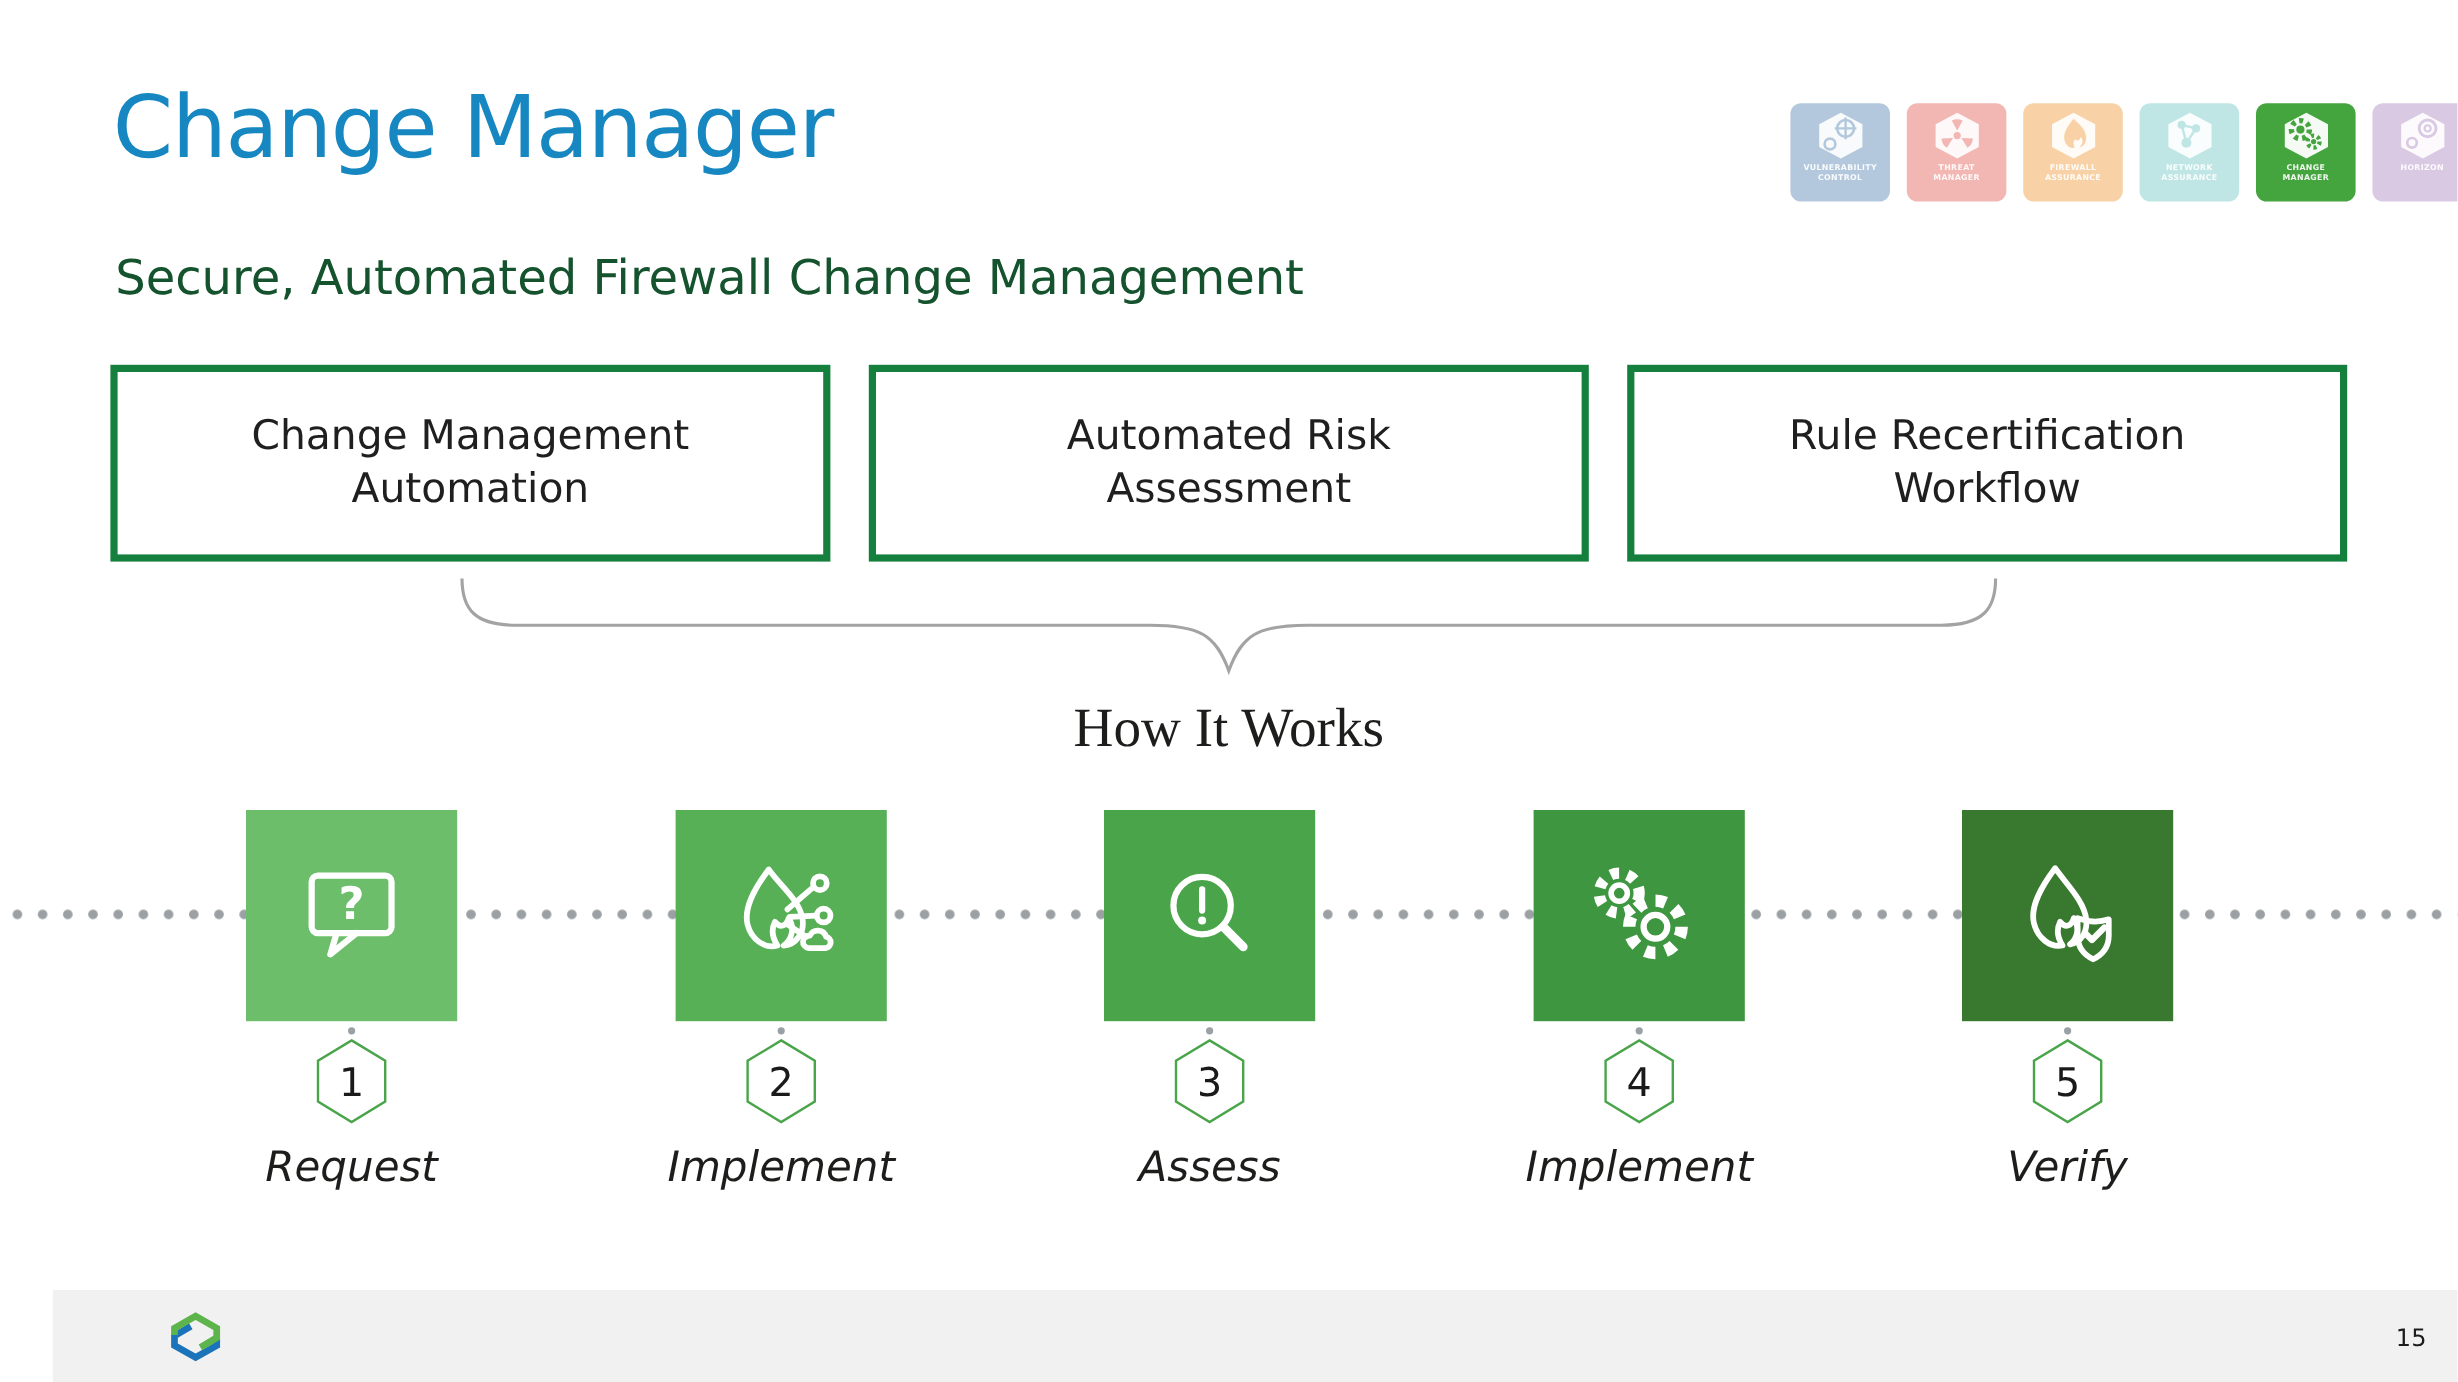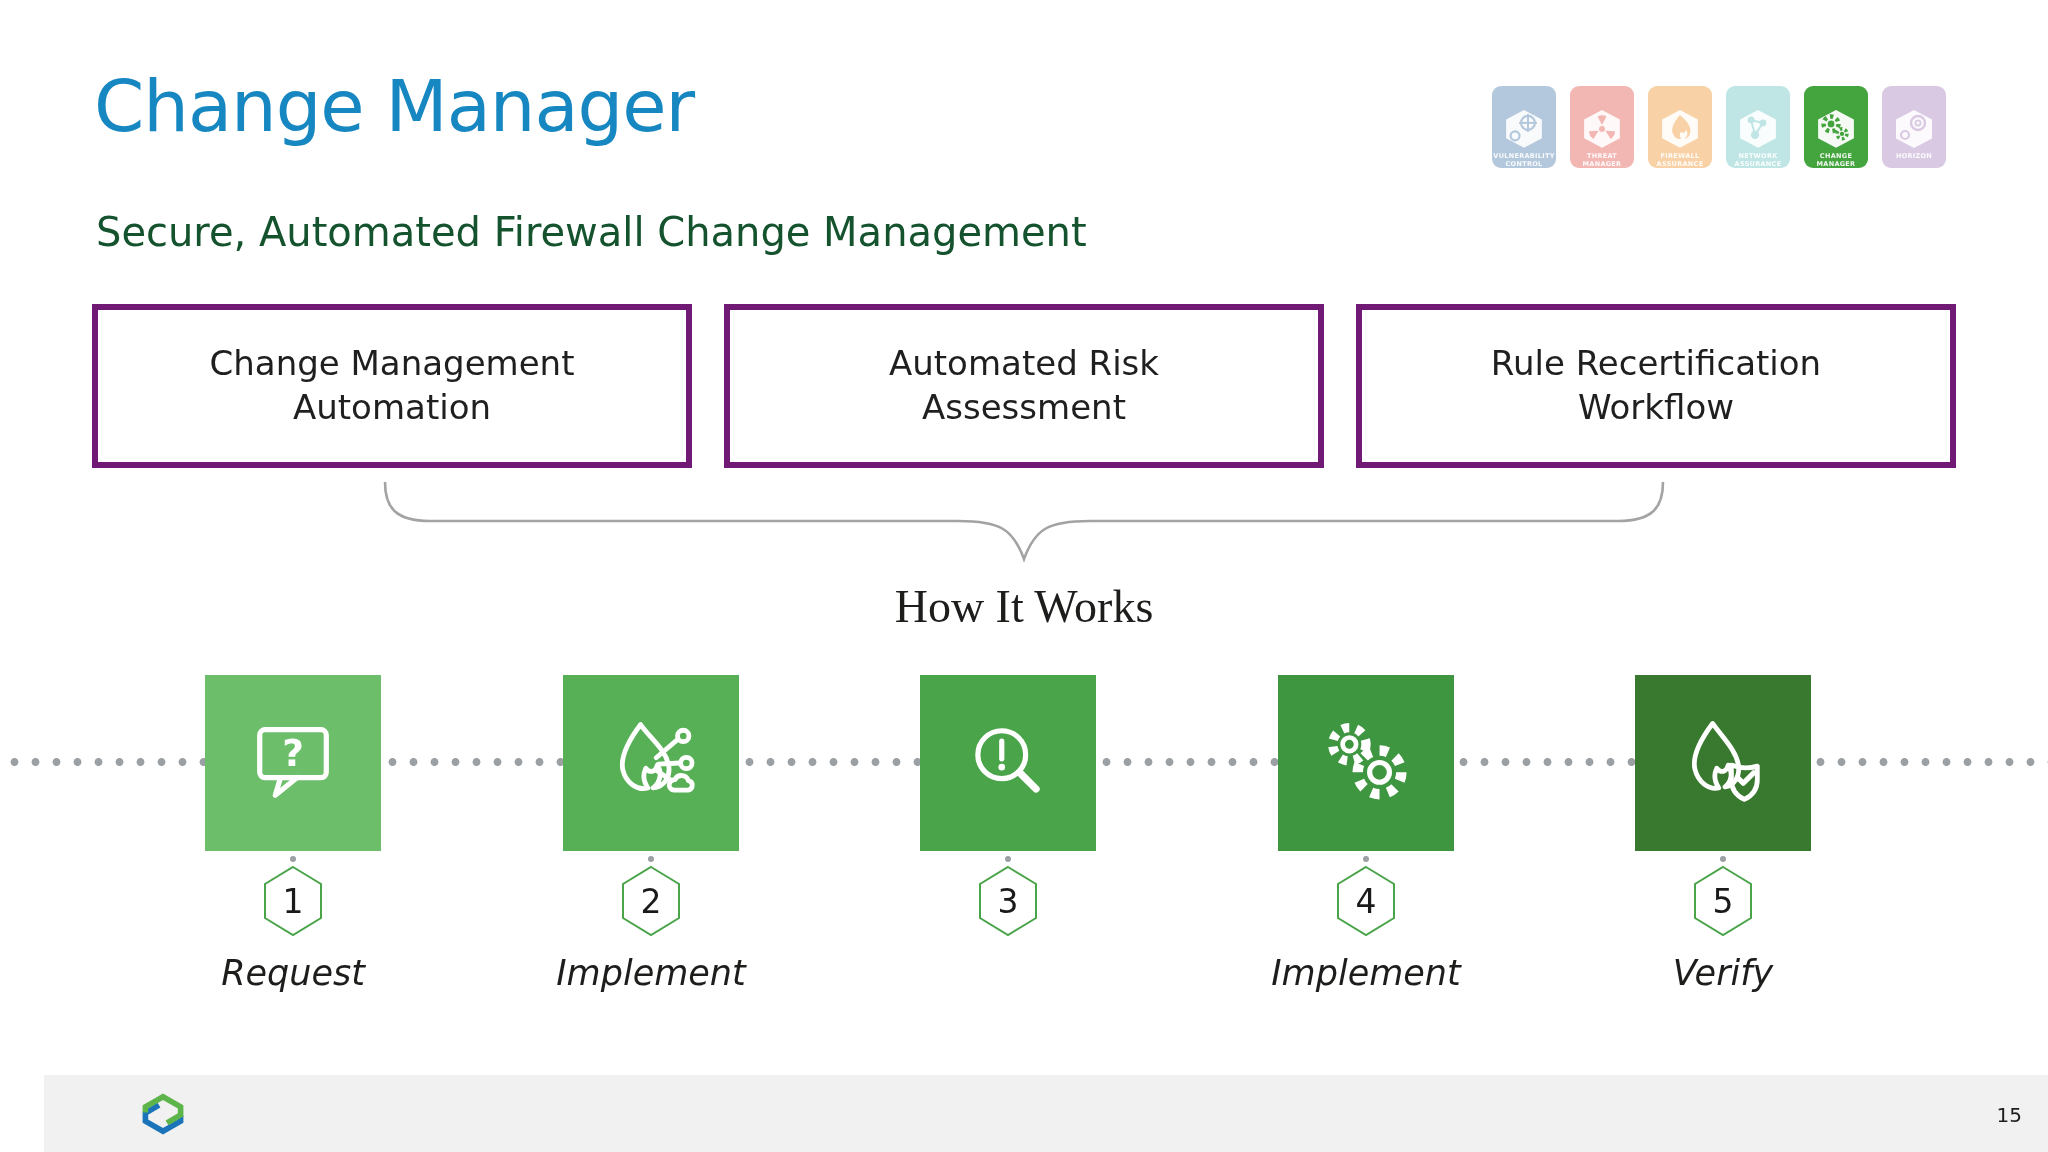--- a/index.html
+++ b/index.html
@@ -4,29 +4,29 @@
 <style>
   html,body{margin:0;padding:0;background:#ffffff;}
   .slide{position:relative;width:2048px;height:1152px;background:#ffffff;overflow:hidden;
          font-family:"DejaVu Sans","Liberation Sans",sans-serif;color:#1d1d1b;}
 
   .title{position:absolute;left:94px;top:70px;font-size:72px;line-height:1;color:#1787c1;letter-spacing:-1px;}
   .subtitle{position:absolute;left:96px;top:208px;font-size:40px;line-height:1.2;color:#14532d;}
 
   
   .suite-nav{position:absolute;left:1492px;top:86px;display:flex;gap:14px;}
-  .suite-tile{width:64px;height:82px;border-radius:9px;box-sizing:border-box;padding-top:23px;
+  .suite-tile{width:83px;height:82px;border-radius:9px;box-sizing:border-box;padding-top:7px;
               display:flex;flex-direction:column;align-items:center;}
   .suite-tile .glyph{width:44px;height:40px;}
   .suite-label{margin-top:3px;font-size:6.5px;font-weight:bold;letter-spacing:.3px;line-height:1.25;
                color:rgba(255,255,255,.92);text-align:center;text-transform:uppercase;}
 
   
   .boxes{position:absolute;left:92px;top:304px;display:flex;gap:32px;}
-  .feature-box{width:600px;height:164px;box-sizing:border-box;border:6px solid #701a75;background:#fff;
+  .feature-box{width:600px;height:164px;box-sizing:border-box;border:6px solid #15803d;background:#fff;
                display:flex;flex-direction:column;align-items:center;justify-content:center;
                font-size:34px;line-height:1.28;color:#1f1f1f;text-align:center;}
 
   .overlay-svg{position:absolute;left:0;top:0;pointer-events:none;}
 
   .hiw-heading{position:absolute;left:0;top:580px;width:2048px;text-align:center;
                font-size:46px;color:#1d1d1b;font-family:Liberation Serif, serif;}
 
   .dotline{position:absolute;left:0;top:757px;width:2048px;height:10px;
            background-image:radial-gradient(circle,#9aa0a4 3.6px,rgba(0,0,0,0) 4.3px);
@@ -212,20 +212,21 @@
         <circle cx="44" cy="54" r="3.2" fill="#fff"></circle>
       </svg>
     </div>
     <div class="connector-dot"></div>
     <div class="hex-badge">
       <svg width="62" height="72" viewBox="0 0 62 72">
         <polygon points="31,2 59,19 59,53 31,70 3,53 3,19" fill="#ffffff" stroke="#4aa44a" stroke-width="2"></polygon>
       </svg>
       <div class="hex-num">3</div>
     </div>
+    <div class="step-label">Assess</div>
   </div>
 
   <div class="step" style="left:1278px">
     <div class="tile" style="background-color: rgb(63, 150, 64); color: rgb(63, 150, 64);">
       <svg width="104" height="104" viewBox="0 0 100 100">
         <g fill="none" stroke="#fff">
           <circle cx="34" cy="32" r="16" stroke-width="9" stroke-dasharray="6.8 6.8"></circle>
           <circle cx="34" cy="32" r="6.5" stroke-width="4.5"></circle>
           <circle cx="63" cy="59" r="21" stroke-width="10" stroke-dasharray="8.2 8.2"></circle>
           <circle cx="63" cy="59" r="9.5" stroke-width="5"></circle>

